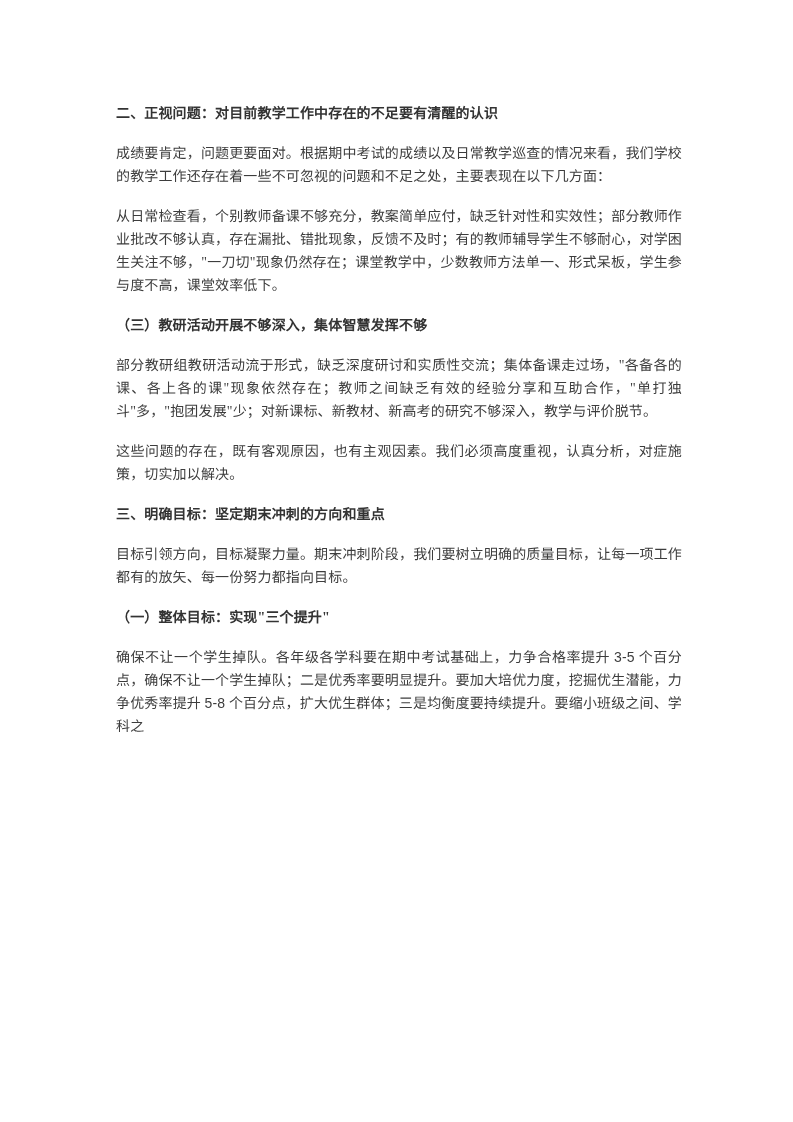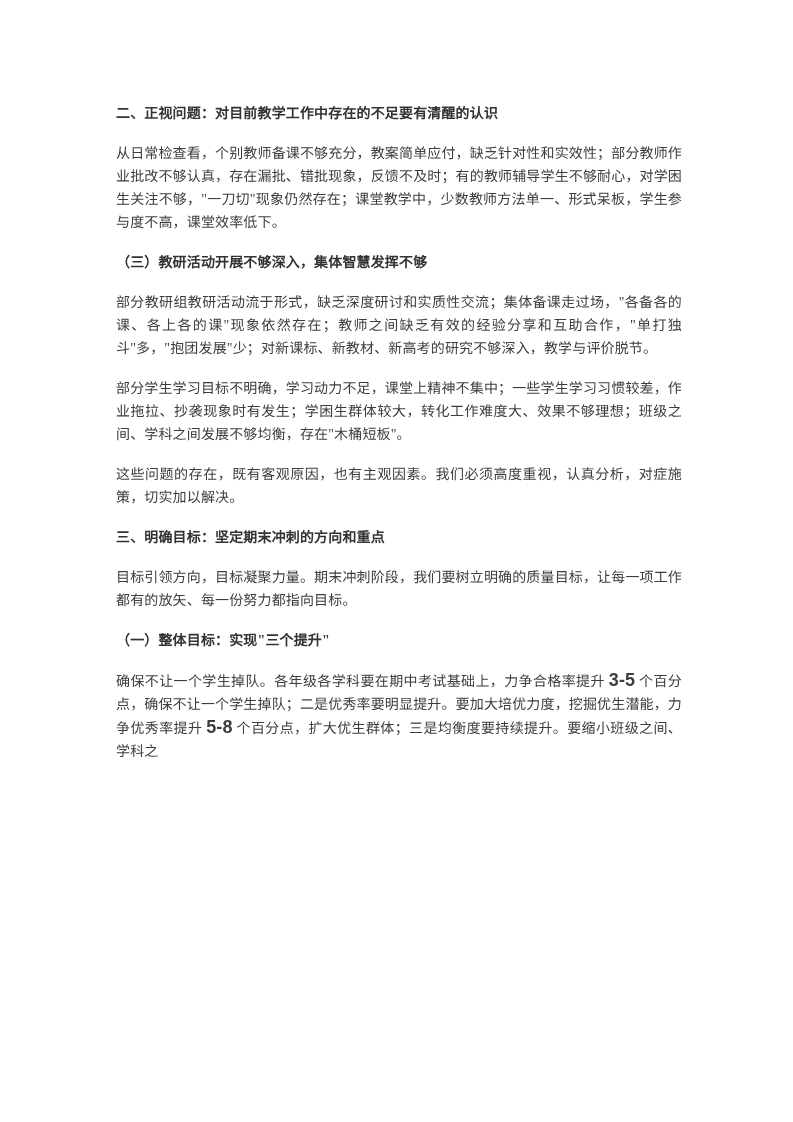--- a/index.html
+++ b/index.html
@@ -31,44 +31,44 @@
     letter-spacing: 0.15px;
     word-break: break-all;
   }
   .content p.heading {
     font-weight: bold;
     color: #333333;
     text-align: left;
   }
   .num {
     font-family: "Liberation Sans", "DejaVu Sans", sans-serif;
-    font-weight: bold;
-    font-size: 18px;
+    font-weight: normal;
+    font-size: 14px;
   }
 </style>
 </head>
 <body>
 
 <div class="page">
   <div class="content">
 
     <p class="heading">二、正视问题：对目前教学工作中存在的不足要有清醒的认识</p>
 
+    <p class="body">成绩要肯定，问题更要面对。根据期中考试的成绩以及日常教学巡查的情况来看，我们学校的教学工作还存在着一些不可忽视的问题和不足之处，主要表现在以下几方面：</p>
 
 
 
 
     <p class="body">从日常检查看，个别教师备课不够充分，教案简单应付，缺乏针对性和实效性；部分教师作业批改不够认真，存在漏批、错批现象，反馈不及时；有的教师辅导学生不够耐心，对学困生关注不够，"一刀切"现象仍然存在；课堂教学中，少数教师方法单一、形式呆板，学生参与度不高，课堂效率低下。</p>
 
     <p class="heading">（三）教研活动开展不够深入，集体智慧发挥不够</p>
 
     <p class="body">部分教研组教研活动流于形式，缺乏深度研讨和实质性交流；集体备课走过场，"各备各的课、各上各的课"现象依然存在；教师之间缺乏有效的经验分享和互助合作，"单打独斗"多，"抱团发展"少；对新课标、新教材、新高考的研究不够深入，教学与评价脱节。</p>
 
 
-    <p class="body">部分学生学习目标不明确，学习动力不足，课堂上精神不集中；一些学生学习习惯较差，作业拖拉、抄袭现象时有发生；学困生群体较大，转化工作难度大、效果不够理想；班级之间、学科之间发展不够均衡，存在"木桶短板"。</p>
 
     <p class="body">这些问题的存在，既有客观原因，也有主观因素。我们必须高度重视，认真分析，对症施策，切实加以解决。</p>
 
     <p class="heading">三、明确目标：坚定期末冲刺的方向和重点</p>
 
     <p class="body">目标引领方向，目标凝聚力量。期末冲刺阶段，我们要树立明确的质量目标，让每一项工作都有的放矢、每一份努力都指向目标。</p>
 
     <p class="heading">（一）整体目标：实现"三个提升"</p>
 
     <p class="body">

